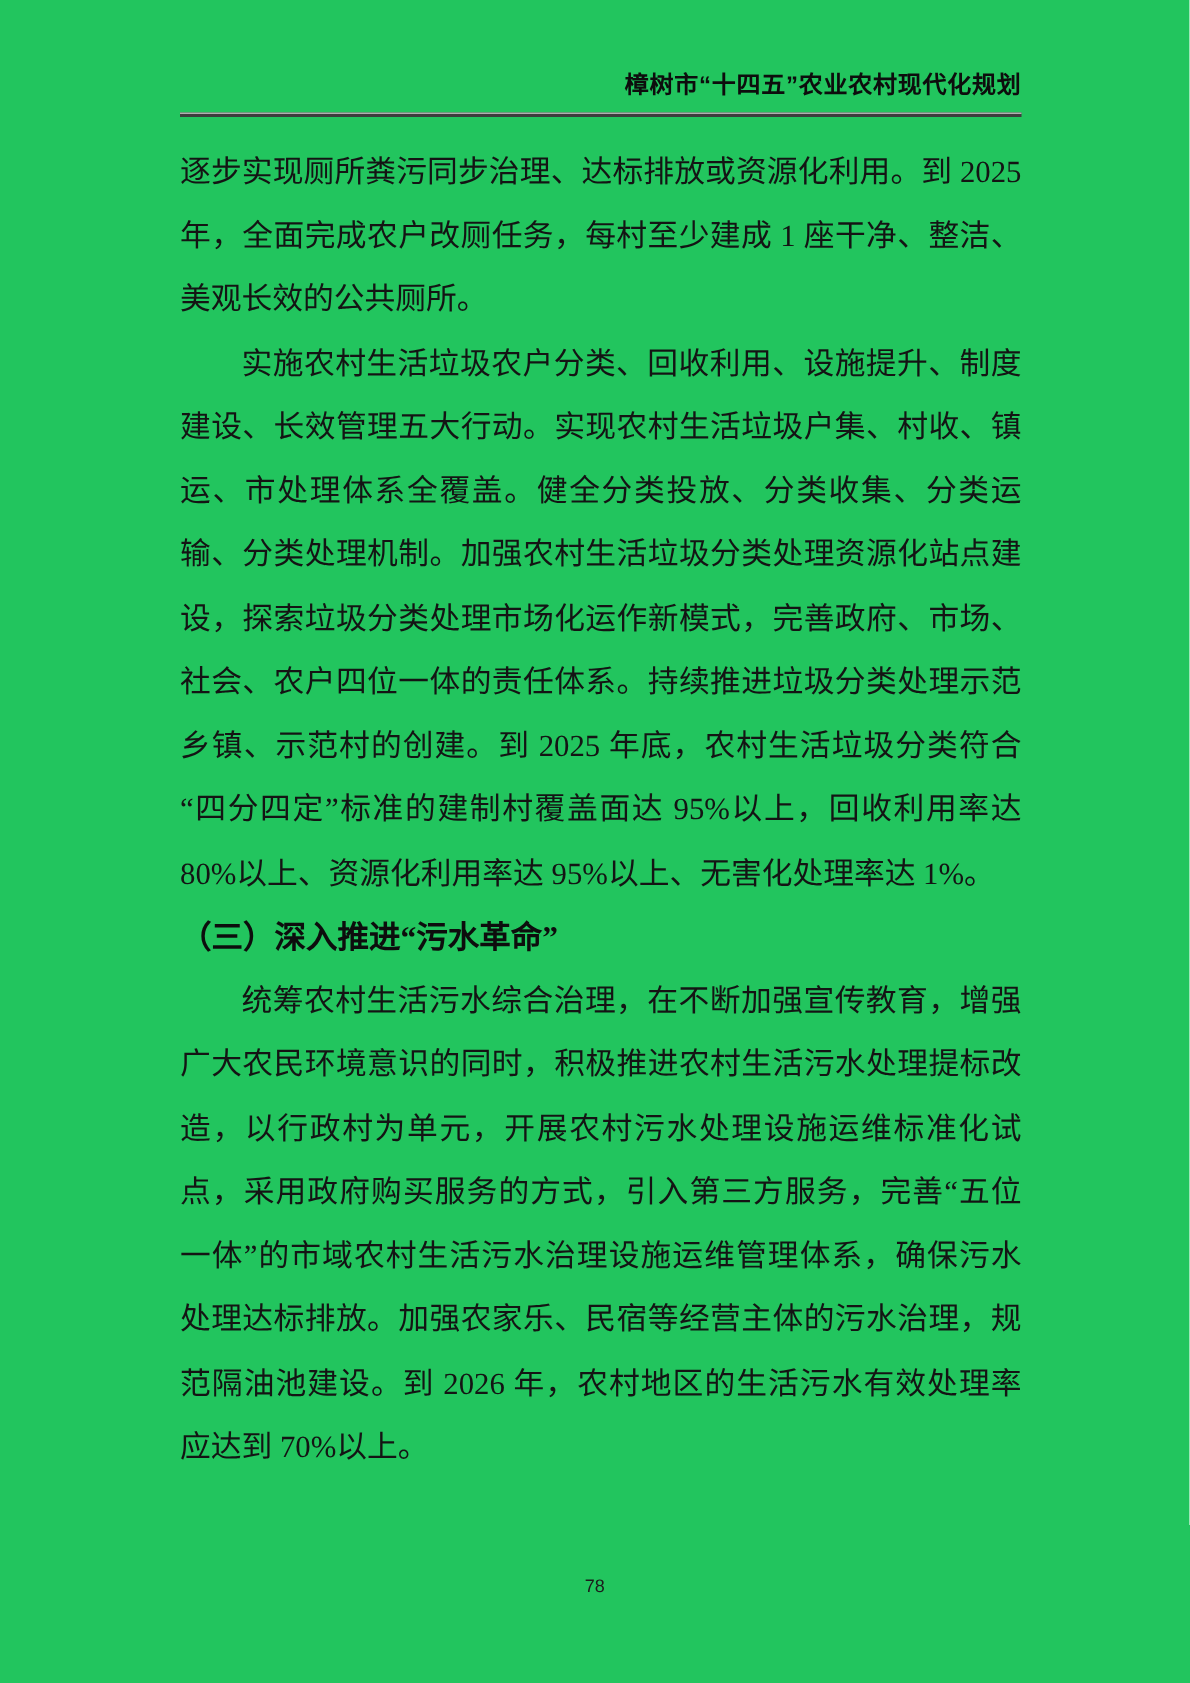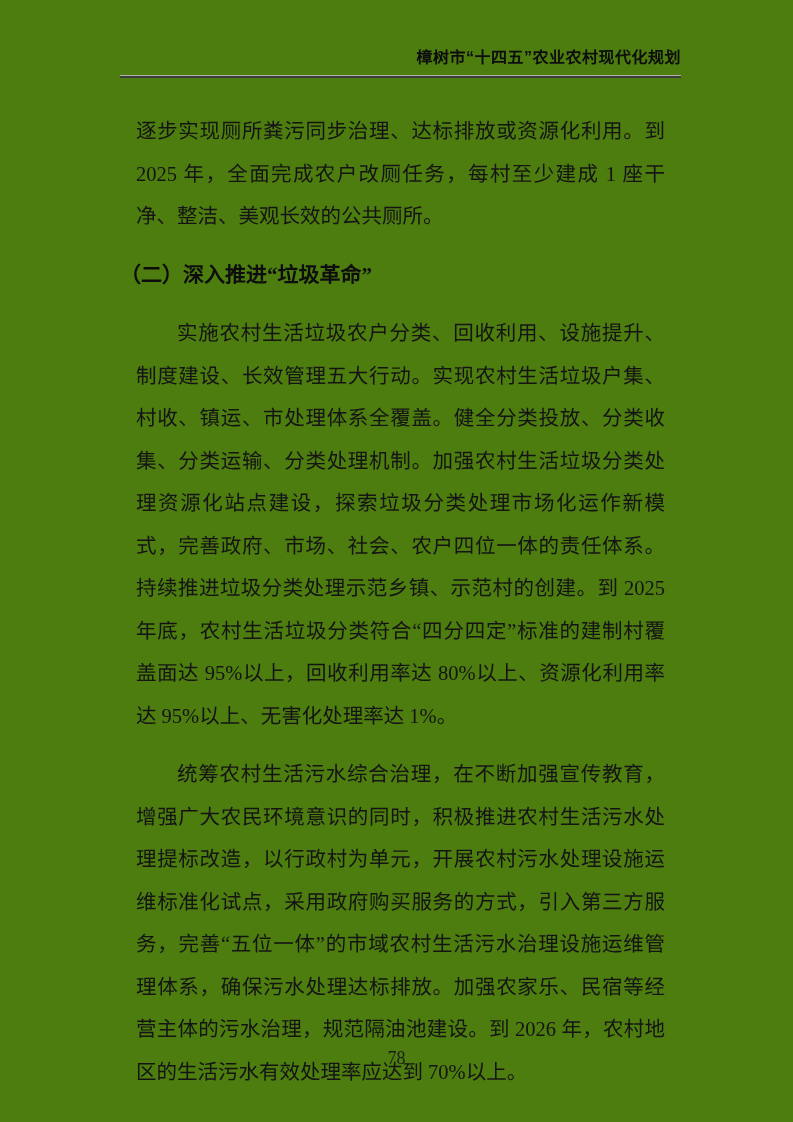--- a/index.html
+++ b/index.html
@@ -4,21 +4,21 @@
 <style>
   html, body {
     margin: 0;
     padding: 0;
     background: #ffffff;
   }
   .page {
     position: relative;
     width: 793px;
     height: 1122px;
-    background: #4d7c0f;
+    background: #22c55e;
     overflow: hidden;
     font-family: "Liberation Serif", "DejaVu Serif", serif;
     color: #141414;
   }
   
   .doc-header {
     position: absolute;
     left: 120px;
     top: 48px;
     width: 561px;
@@ -43,21 +43,21 @@
     position: absolute;
     left: 120px;
     top: 94px;
     width: 561px;
     font-size: 20.5px;
     line-height: 42.5px;
     text-align: justify;
     text-justify: inter-ideograph;
   }
   .para {
-    margin: 16px;
+    margin: 0;
     text-indent: 2em;
   }
   .para.no-indent {
     text-indent: 0;
   }
   .section-heading {
     margin: 0;
     font-size: 21px;
     font-weight: bold;
     line-height: 42.5px;
@@ -66,42 +66,42 @@
   }
   
   .doc-footer {
     position: absolute;
     left: 0;
     top: 1048px;
     width: 100%;
     text-align: center;
   }
   .page-number {
-    font-family: Liberation Serif, serif;
-    font-size: 18px;
+    font-family: Liberation Sans, sans-serif;
+    font-size: 12px;
     color: #1c1c1c;
   }
 </style>
 </head>
 <body>
 
 <div class="page">
 
   <header class="doc-header">
     <div class="doc-header-title">樟树市“十四五”农业农村现代化规划</div>
     <div class="doc-header-rule"></div>
   </header>
 
   <main class="doc-body">
     <p class="para no-indent">逐步实现厕所粪污同步治理、达标排放或资源化利用。到 2025 年，全面完成农户改厕任务，每村至少建成 1 座干净、整洁、美观长效的公共厕所。</p>
 
-    <h3 class="section-heading">（二）深入推进“垃圾革命”</h3>
 
     <p class="para">实施农村生活垃圾农户分类、回收利用、设施提升、制度建设、长效管理五大行动。实现农村生活垃圾户集、村收、镇运、市处理体系全覆盖。健全分类投放、分类收集、分类运输、分类处理机制。加强农村生活垃圾分类处理资源化站点建设，探索垃圾分类处理市场化运作新模式，完善政府、市场、社会、农户四位一体的责任体系。持续推进垃圾分类处理示范乡镇、示范村的创建。到 2025 年底，农村生活垃圾分类符合“四分四定”标准的建制村覆盖面达 95%以上，回收利用率达 80%以上、资源化利用率达 95%以上、无害化处理率达 1%。</p>
 
+    <h3 class="section-heading">（三）深入推进“污水革命”</h3>
 
     <p class="para">统筹农村生活污水综合治理，在不断加强宣传教育，增强广大农民环境意识的同时，积极推进农村生活污水处理提标改造，以行政村为单元，开展农村污水处理设施运维标准化试点，采用政府购买服务的方式，引入第三方服务，完善“五位一体”的市域农村生活污水治理设施运维管理体系，确保污水处理达标排放。加强农家乐、民宿等经营主体的污水治理，规范隔油池建设。到 2026 年，农村地区的生活污水有效处理率应达到 70%以上。</p>
   </main>
 
   <footer class="doc-footer">
     <span class="page-number">78</span>
   </footer>
 
 </div>
 

